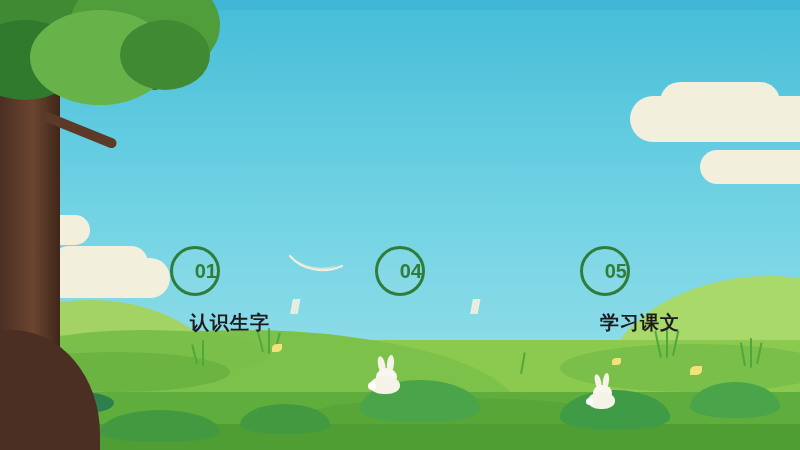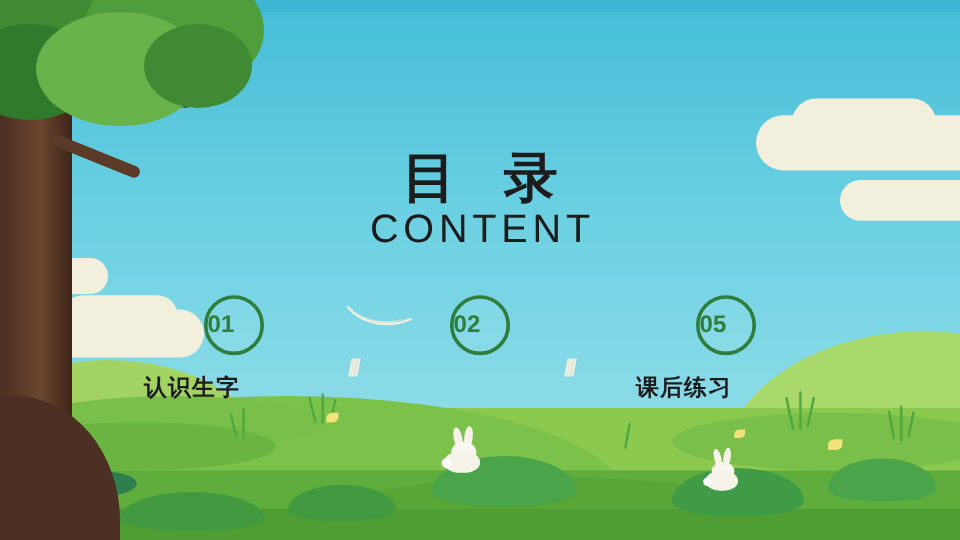--- a/index.html
+++ b/index.html
@@ -207,21 +207,21 @@
 
   .items {
     position: absolute;
     left: 120px; top: 246px;
     width: 560px;
     display: flex;
     justify-content: space-between;
   }
   .item {
     width: 150px;
-    text-align: left;
+    text-align: right;
   }
   .badge {
     width: 44px; height: 44px;
     margin: 0 auto;
     border: 3px solid #2f7d3a;
     border-radius: 50%;
     color: #2f7d3a;
     font-size: 20px;
     font-weight: bold;
     line-height: 44px;
@@ -328,33 +328,31 @@
   <div class="branch br1"></div>
   <div class="branch br2"></div>
   <div class="leafblob lf7"></div>
   <div class="leafblob lf1"></div>
   <div class="leafblob lf6"></div>
   <div class="leafblob lf2"></div>
   <div class="leafblob lf5"></div>
   <div class="leafblob lf3"></div>
   <div class="leafblob lf4"></div>
 
-  <div class="title-cn">目 录</div>
-  <div class="title-en">CONTENT</div>
 
   <div class="items">
     <div class="item">
       <div class="badge">01</div>
       <div class="item-label">认识生字</div>
     </div>
     <div class="item">
-      <div class="badge">02</div>
+      <div class="badge">04</div>
     </div>
     <div class="item">
       <div class="badge">05</div>
-      <div class="item-label">课后练习</div>
+      <div class="item-label">学习课文</div>
     </div>
   </div>
 
   <div class="divider d1">///</div>
   <div class="divider d2">///</div>
 
 </div>
 
 </body></html>

